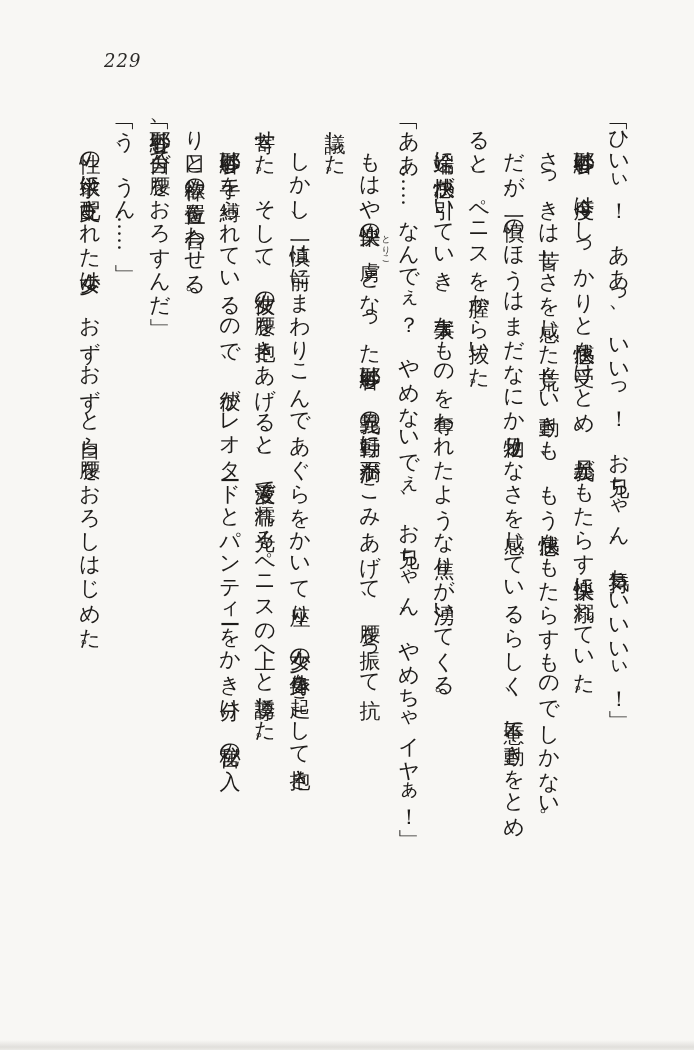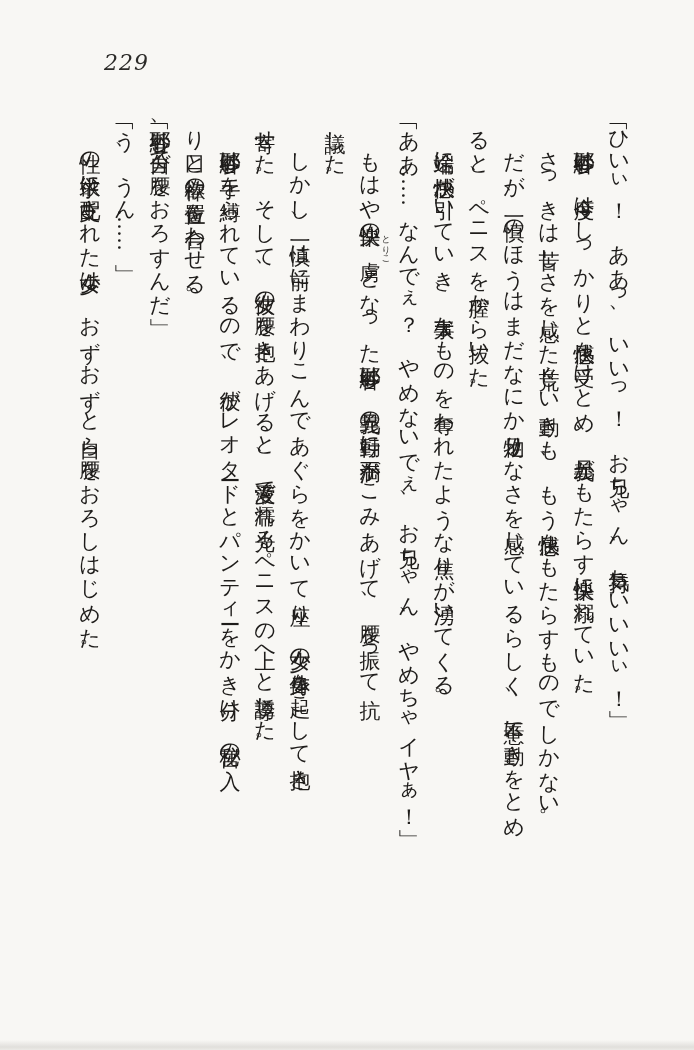--- a/index.html
+++ b/index.html
@@ -12,21 +12,21 @@
     width: 694px;
     height: 1050px;
     background: #f8f7f4;
     overflow: hidden;
     font-family: "DejaVu Serif", "Liberation Serif", serif;
   }
   .pagenum {
     position: absolute;
     top: 50px;
     left: 104px;
-    font-size: 22px;
+    font-size: 18px;
     font-style: italic;
     letter-spacing: 1px;
     color: #2b2a28;
   }
   .text-block {
     position: absolute;
     top: 116px;
     right: 58px;
     height: 840px;
     writing-mode: vertical-rl;

